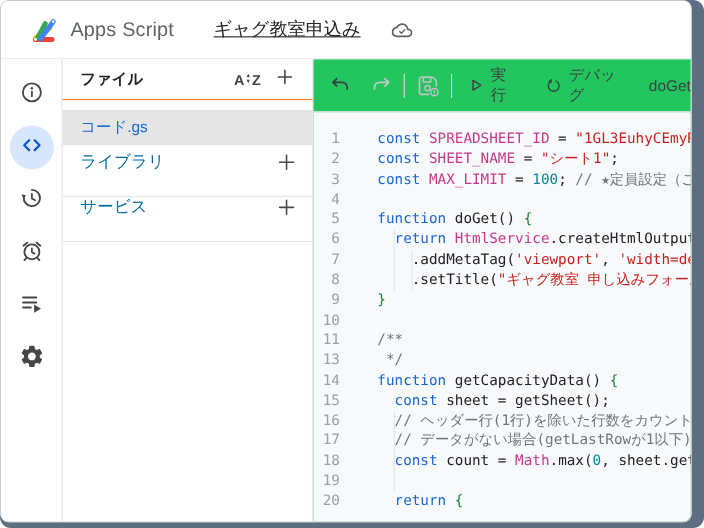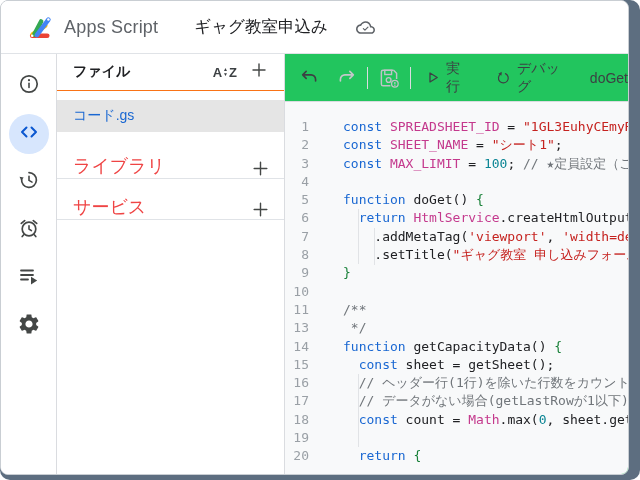--- a/index.html
+++ b/index.html
@@ -3,38 +3,38 @@
 <meta charset="utf-8">
 <style>
   html,body{margin:0;padding:0;}
   body{width:640px;height:480px;overflow:hidden;font-family:"Liberation Sans",sans-serif;}
   .frame{position:absolute;top:0;left:0;width:640px;height:480px;background:#5d6e80;border-radius:10px;}
   .window{position:absolute;top:0;left:0;width:629px;height:475px;background:#fff;border:1px solid #c9ced3;border-radius:8px;overflow:hidden;box-sizing:border-box;}
   
   .app-header{height:52px;border-bottom:1px solid #e0e3e7;display:flex;align-items:center;background:#fff;}
   .logo{margin-left:26px;flex:none;display:flex;}
   .app-name{margin-left:10px;font-size:18px;color:#5f6368;letter-spacing:.2px;}
-  .proj-title{margin-left:36px;font-size:16.5px;color:#202124;}
+  .proj-title{margin-left:36px;font-size:16.5px;color:#202124;text-decoration:underline;}
   .cloud{margin-left:28px;display:flex;}
   
   .app-body{display:flex;height:420px;}
   .rail{width:56px;flex:none;border-right:1px solid #dadce0;display:flex;flex-direction:column;align-items:center;padding-top:12px;box-sizing:border-box;background:#fff;}
   .rail-btn{width:40px;height:40px;margin-bottom:8px;border-radius:50%;display:flex;align-items:center;justify-content:center;cursor:pointer;}
   .rail-btn.sel{background:#d7e6fd;}
   
   .files{width:228px;flex:none;border-right:1px solid #dadce0;background:#fff;box-sizing:border-box;}
   .files-head{height:36px;border-bottom:1px solid #f97316;display:flex;align-items:center;padding:0 16px;}
   .files-title{font-size:14px;font-weight:bold;color:#202124;}
   .files-head .tools{margin-left:auto;display:flex;align-items:center;gap:13px;}
   .az{display:flex;align-items:center;color:#3c4043;font-size:13px;font-weight:bold;cursor:pointer;}
   .az .arr{display:flex;flex-direction:column;font-size:5px;line-height:5px;color:#3c4043;margin:0 1px;}
   .file-row{height:32px;display:flex;align-items:center;padding-left:16px;font-size:14px;color:#202124;cursor:pointer;}
   .file-row.sel{background:#e5e5e5;color:#1967d2;}
   .files .gap{height:9px;}
-  .sect{height:40px;display:flex;align-items:flex-end;padding:0 14px 0 16px;font-size:18px;color:#ef4444;border-bottom:1px solid #e0e3e7;}
+  .sect{height:40px;display:flex;align-items:flex-start;padding:0 14px 0 16px;font-size:15px;color:#0369a1;border-bottom:1px solid #e0e3e7;}
   .sect:first-of-type{border-top:1px solid #e0e3e7;}
   .sect .plus{margin-left:auto;cursor:pointer;display:flex;}
   .spacer6{height:6px;}
   
   .editor{flex:1;display:flex;flex-direction:column;min-width:0;background:#22c55e;}
   .etoolbar{height:47px;flex:none;border-bottom:1px solid #dadce0;display:flex;align-items:center;padding-left:14px;}
   .tbtn{display:flex;align-items:center;cursor:pointer;color:#3c4043;font-size:14px;}
   .tsep{width:1px;height:22px;background:#dadce0;margin:0 10px;}
   .tbtn .lbl{margin-left:6px;}
   .ecode{flex:1;background:#f8f9fa;position:relative;overflow:hidden;font-family:"DejaVu Sans Mono","Liberation Mono",monospace;font-size:13px;padding-top:16px;box-sizing:border-box;}

